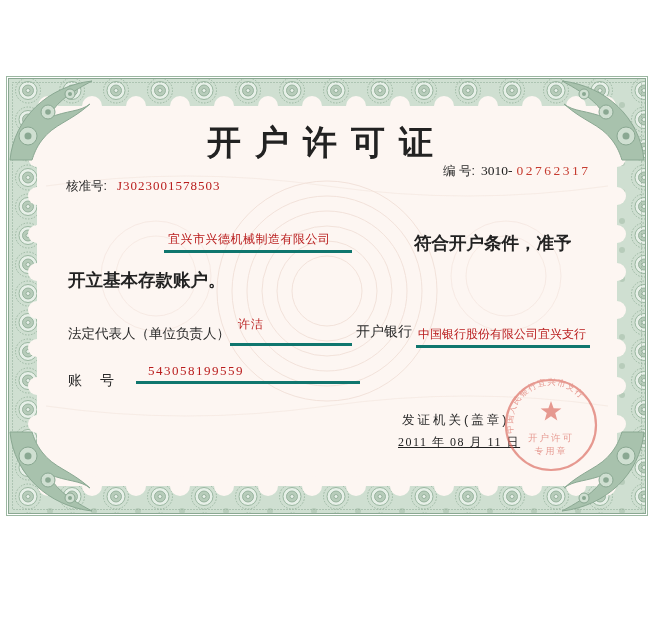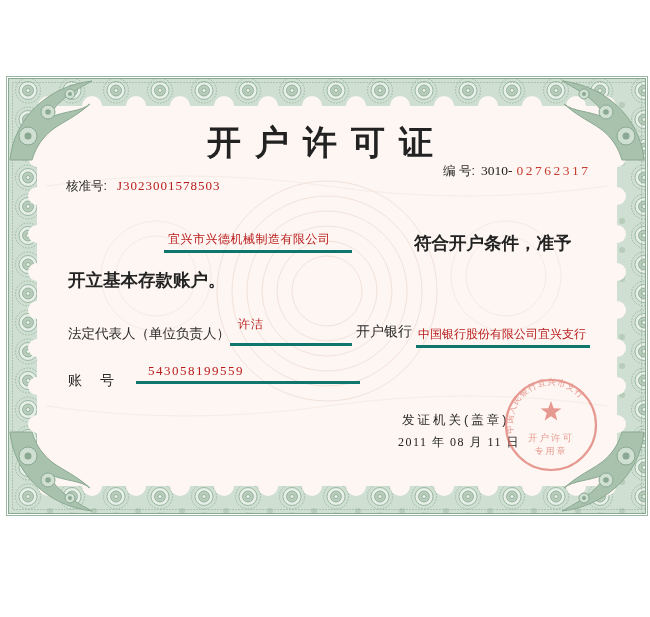--- a/index.html
+++ b/index.html
@@ -33,21 +33,21 @@
   .reprow-label{left:62px;top:249px;font-size:13.5px;}
   .rep-u{left:224px;top:247px;width:122px;height:20px;}
   .rep-u .val{font-size:12px;position:absolute;left:8px;bottom:10px;letter-spacing:1px;}
   .bank-label{left:350px;top:247px;font-size:14px;}
   .bank-u{left:410px;top:249px;width:174px;height:20px;}
   .bank-u .val{font-size:12px;position:absolute;left:2px;bottom:2px;}
   .acct-label{left:62px;top:296px;font-size:14px;letter-spacing:2px;}
   .acct-u{left:130px;top:275px;width:224px;height:22px;margin-top:8px;}
   .acct-u .val{font-size:13px;position:absolute;left:12px;bottom:2px;letter-spacing:1.5px;}
   .issuer{left:396px;top:336px;font-size:12.5px;letter-spacing:3px;}
-  .datetxt{left:392px;top:358px;font-size:12px;font-family:"Liberation Serif",serif;color:#222;letter-spacing:1.5px;}
+  .datetxt{left:392px;top:358px;font-size:12px;font-family:"Liberation Serif",serif;color:#222;letter-spacing:1.5px;text-decoration:underline;}
   .sealbox{position:absolute;left:489px;top:299px;width:112px;height:104px;}
 </style>
 </head>
 <body>
 
 <div class="cert">
 
   <svg class="frame" width="642" height="440" viewBox="0 0 642 440" aria-hidden="true">
     <defs>
       <pattern id="med" width="44" height="29" patternUnits="userSpaceOnUse">

